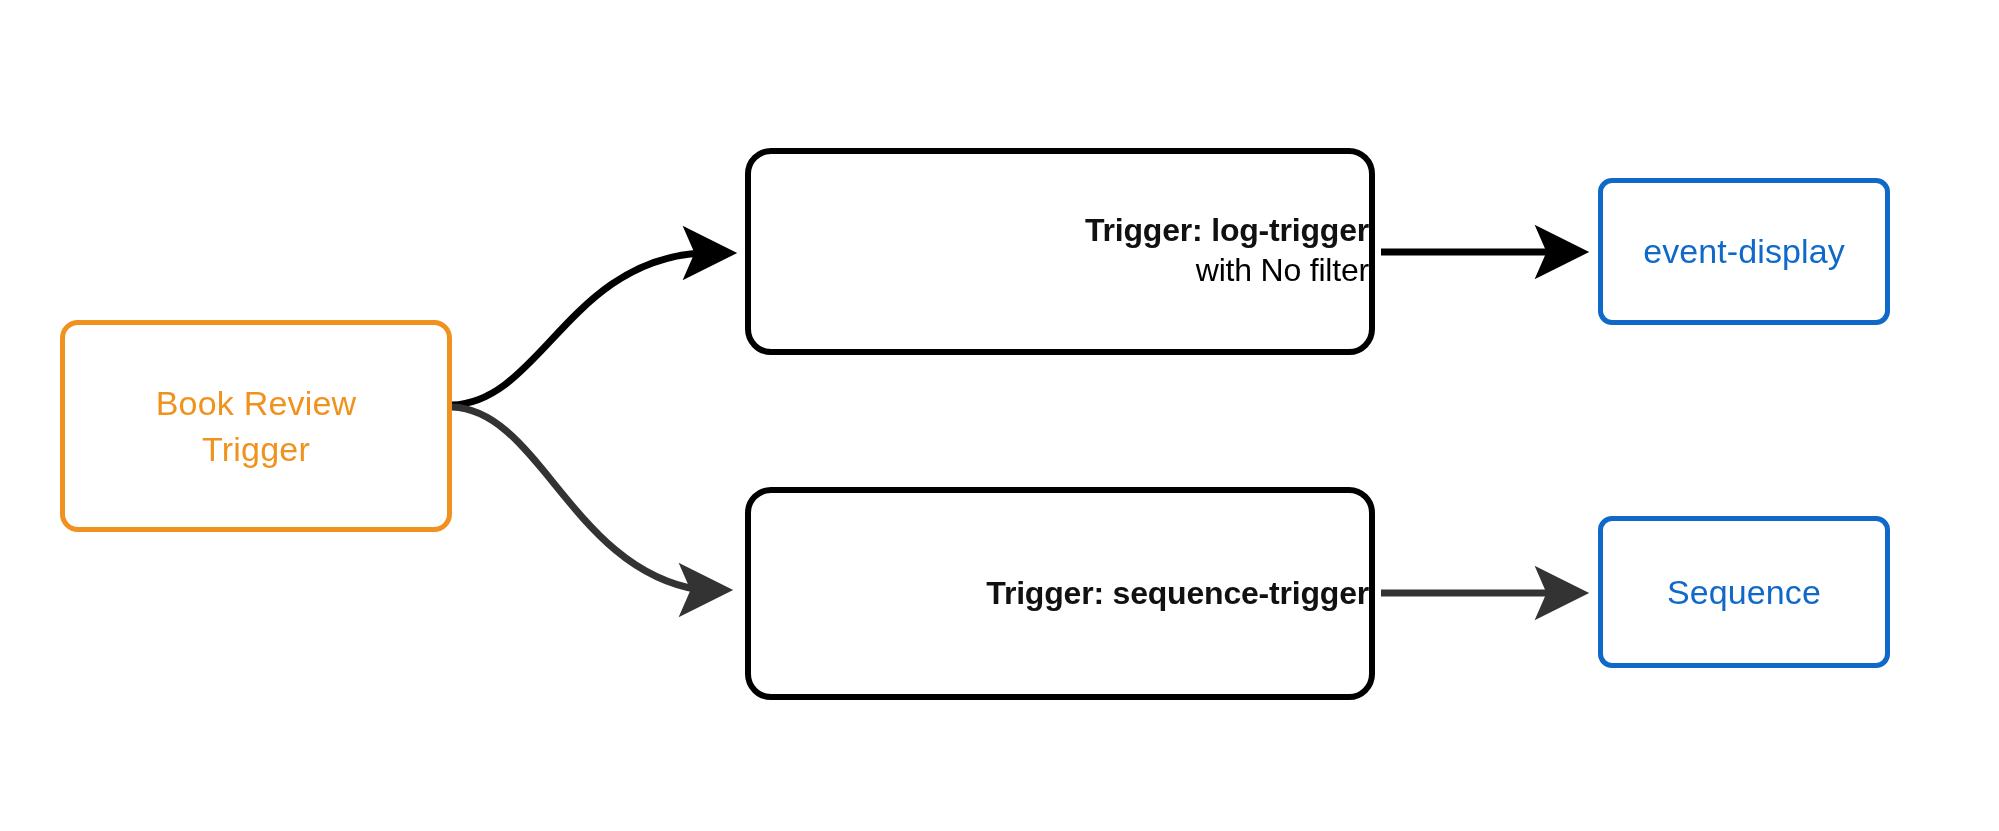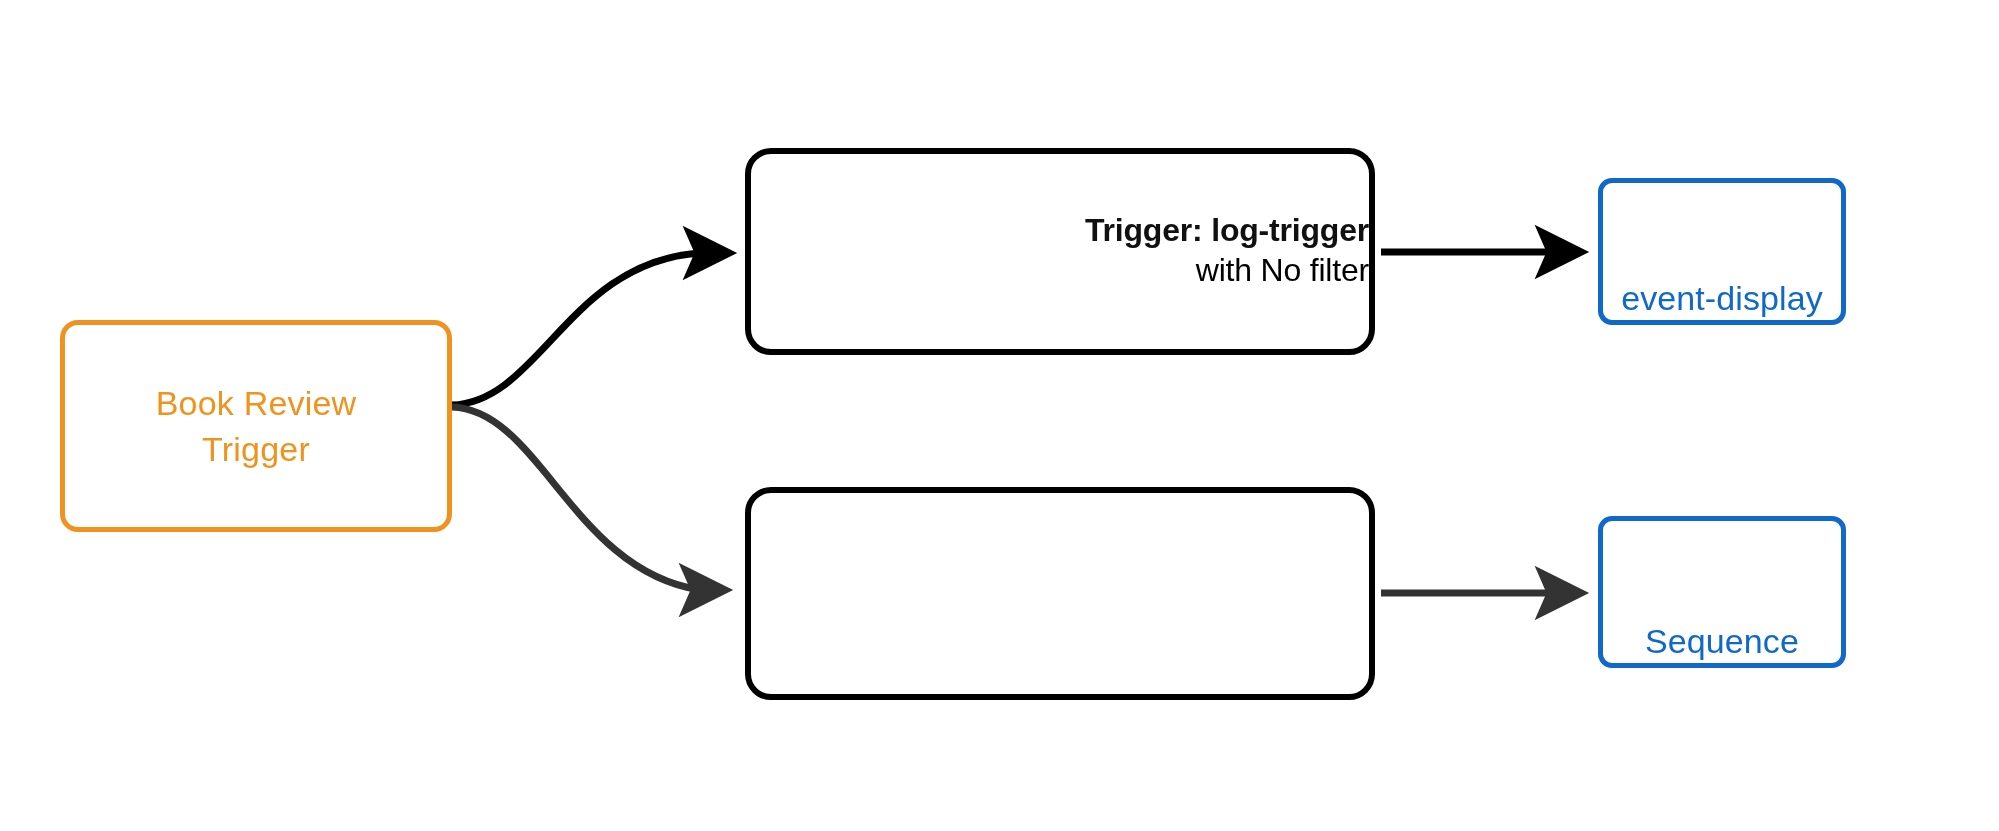--- a/index.html
+++ b/index.html
@@ -79,24 +79,23 @@
     color: #000000;
     font-size: 32px;
     font-weight: normal;
     line-height: 1.3;
     letter-spacing: -0.2px;
   }
 
   
   .node-target {
     left: 1598px;
-    width: 248px;
+    width: 292px;
     border: 5px solid #1069c9;
     border-radius: 14px;
-    justify-content: flex-end;
   }
   .node-target-top {
     top: 178px;
     height: 147px;
   }
   .node-target-bottom {
     top: 516px;
     height: 152px;
   }
   .node-target .line {
@@ -134,20 +133,21 @@
     <div class="line">Book Review</div>
     <div class="line">Trigger</div>
   </div>
 
   <div class="node node-trigger node-trigger-top">
     <div class="title">Trigger: log-trigger</div>
     <div class="subtitle">with No filter</div>
   </div>
 
   <div class="node node-trigger node-trigger-bottom">
+    <div class="title">Trigger: sequence-trigger</div>
   </div>
 
   <div class="node node-target node-target-top">
     <div class="line">event-display</div>
   </div>
 
   <div class="node node-target node-target-bottom">
     <div class="line">Sequence</div>
   </div>
 

